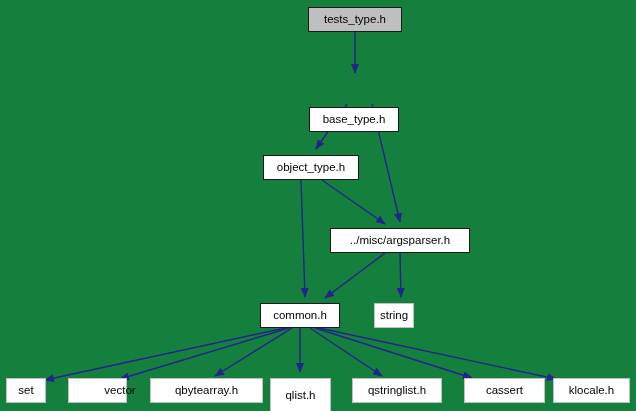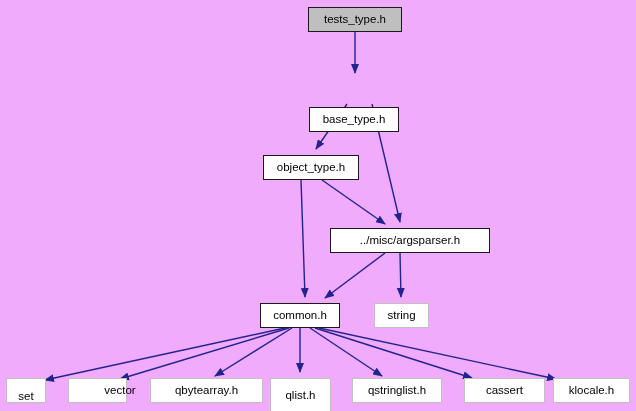--- a/index.html
+++ b/index.html
@@ -4,21 +4,21 @@
 <style>
   html, body {
     margin: 0;
     padding: 0;
     background: #ffffff;
   }
   #graph-canvas {
     position: relative;
     width: 636px;
     height: 411px;
-    background: #f0abfc;
+    background: #15803d;
     overflow: hidden;
     font-family: "Liberation Sans", sans-serif;
   }
   #edge-layer {
     position: absolute;
     left: 0;
     top: 0;
     width: 636px;
     height: 411px;
     pointer-events: none;
@@ -81,30 +81,30 @@
   <div id="nodes-group">
       <div class="node root-node" style="left: 308px; top: 7px; width: 94px; height: 25px;">
         <span class="node-label">tests_type.h</span>
       </div>
       <div class="node header-node" style="left: 309px; top: 79px; width: 90px; height: 25px; margin-top: 28px;">
         <span class="node-label">base_type.h</span>
       </div>
       <div class="node header-node" style="left: 263px; top: 155px; width: 96px; height: 25px;">
         <span class="node-label">object_type.h</span>
       </div>
-      <div class="node header-node" style="left: 330px; top: 228px; width: 160px; height: 25px;">
+      <div class="node header-node" style="left: 330px; top: 228px; width: 140px; height: 25px;">
         <span class="node-label">../misc/argsparser.h</span>
       </div>
       <div class="node header-node" style="left: 260px; top: 303px; width: 80px; height: 25px;">
         <span class="node-label">common.h</span>
       </div>
-      <div class="node system-node" style="left: 374px; top: 303px; width: 55px; height: 25px;">
+      <div class="node system-node" style="left: 374px; top: 303px; width: 40px; height: 25px;">
         <span class="node-label">string</span>
       </div>
-      <div class="node system-node" style="left: 6px; top: 378px; width: 40px; height: 25px; align-items: flex-end;">
+      <div class="node system-node" style="left: 6px; top: 378px; width: 40px; height: 25px;">
         <span class="node-label">set</span>
       </div>
       <div class="node system-node" style="left: 68px; top: 378px; width: 59px; height: 25px; padding-left: 45px;">
         <span class="node-label">vector</span>
       </div>
       <div class="node system-node" style="left: 150px; top: 378px; width: 113px; height: 25px;">
         <span class="node-label">qbytearray.h</span>
       </div>
       <div class="node system-node" style="left: 270px; top: 378px; width: 61px; height: 35px;">
         <span class="node-label">qlist.h</span>

